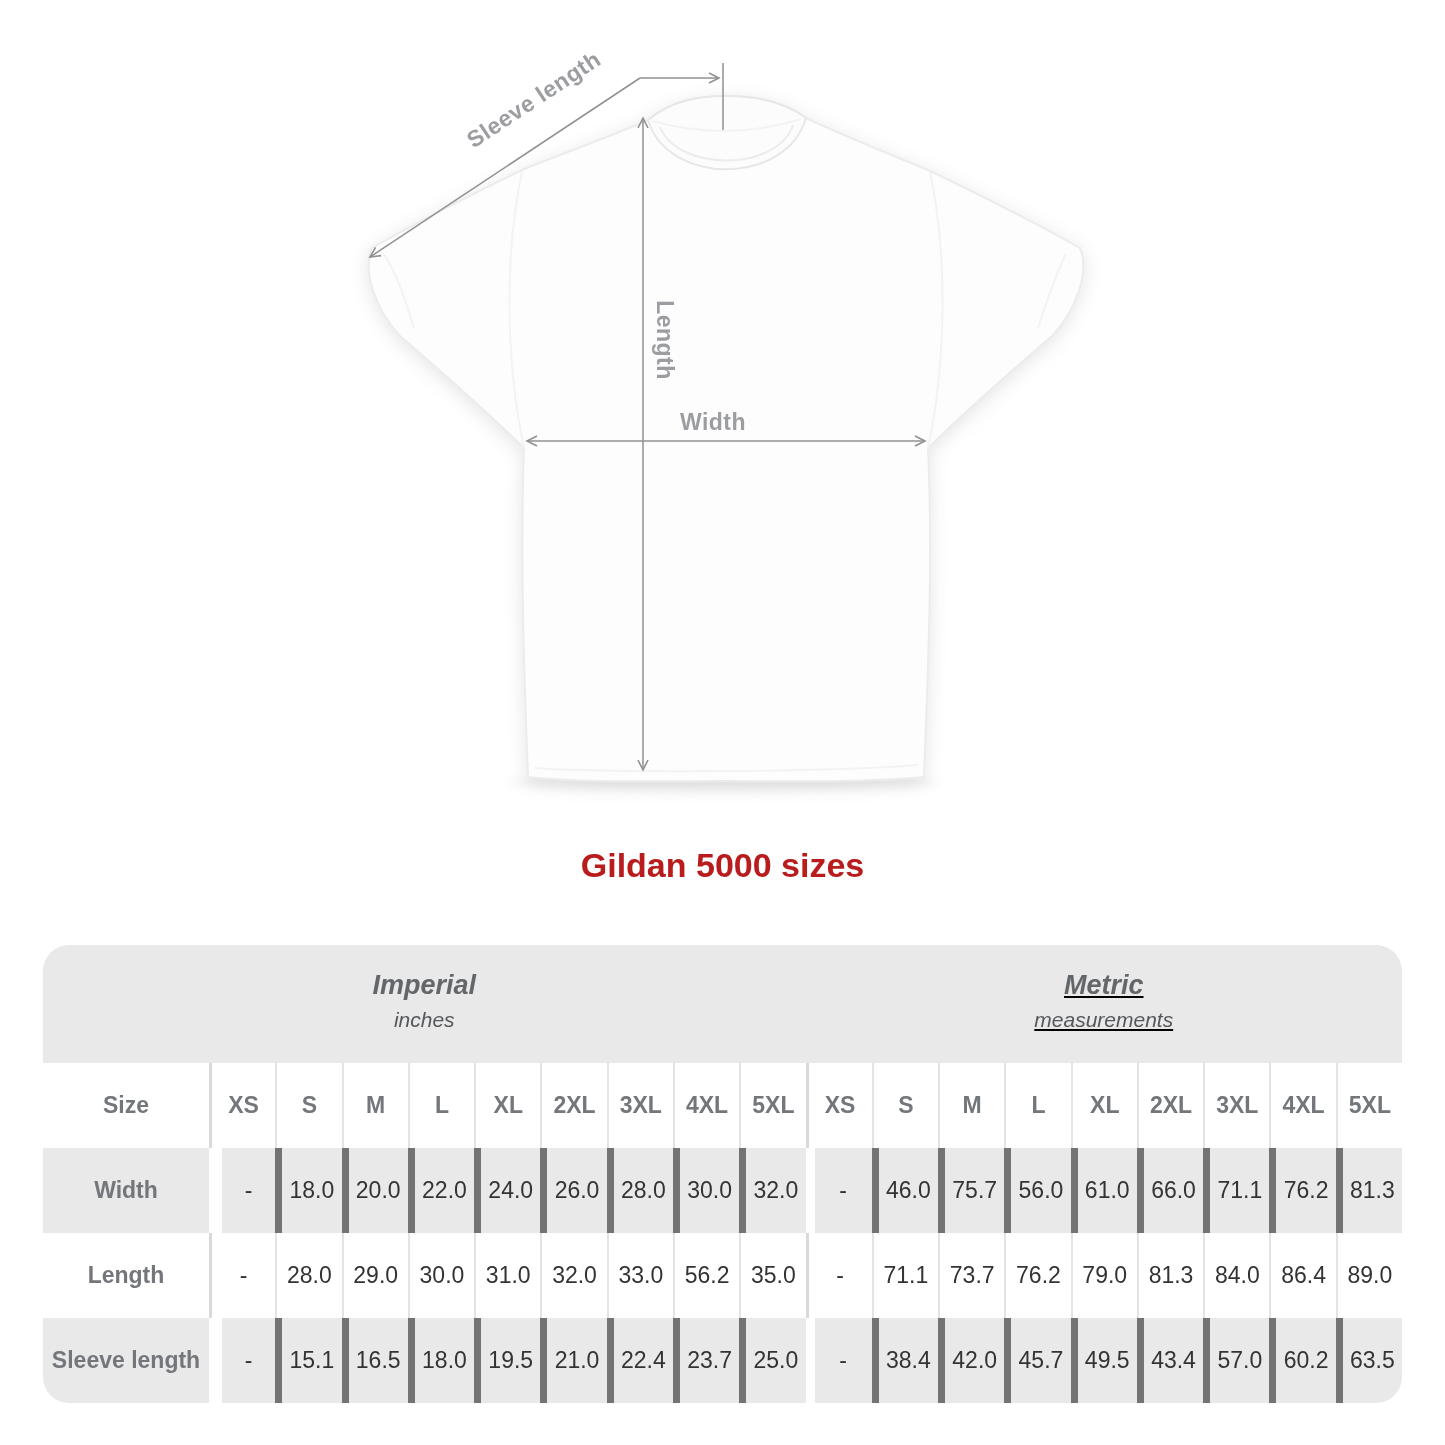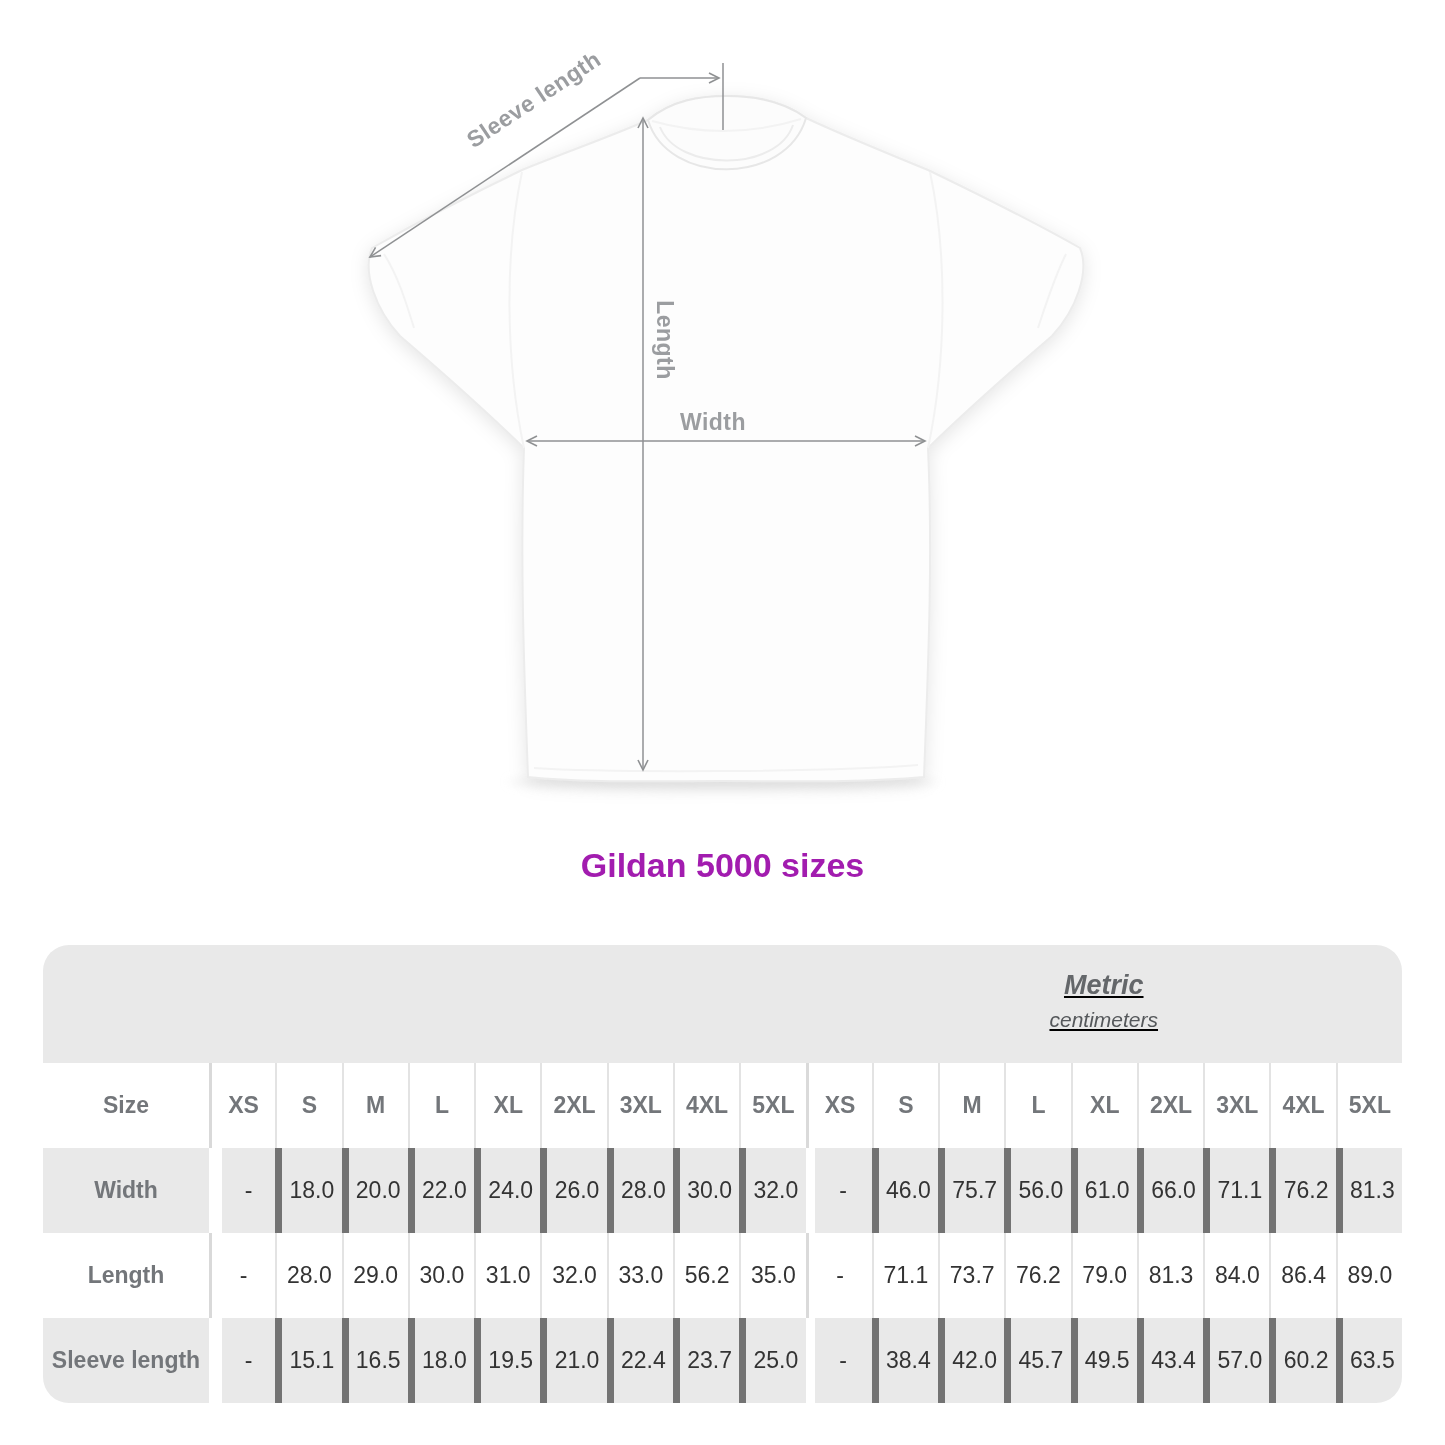--- a/index.html
+++ b/index.html
@@ -11,21 +11,21 @@
   .shirt-main{fill:#fdfdfd;stroke:#ececec;stroke-width:2;filter:drop-shadow(0 4px 9px rgba(0,0,0,.10));}
   .shirt-line{fill:none;stroke:#ececec;stroke-width:2;}
   .shirt-line-soft{fill:none;stroke:#f3f3f3;stroke-width:2;}
   .collar-fill{fill:#fcfcfc;stroke:#e7e7e7;stroke-width:2;}
   .dim{stroke:#8f9193;stroke-width:1.5;fill:none;}
   .dim-text{font-family:"Liberation Sans",sans-serif;font-weight:700;font-size:23px;
             fill:#9b9da0;letter-spacing:.5px;}
 
   
   #title{position:absolute;top:846px;left:0;width:100%;margin:0;text-align:center;
-         font-size:34px;font-weight:700;color:#a21caf;}
+         font-size:34px;font-weight:700;color:#b91c1c;}
   #subtitle{position:absolute;top:894px;left:0;width:100%;margin:0;text-align:center;
             font-style:italic;font-size:21.5px;color:#58595b;}
 
   
   #table{position:absolute;top:945px;left:43px;width:1359px;height:458px;
          border-radius:26px;overflow:hidden;background:#ffffff;}
   .thead{display:grid;grid-template-columns:166px repeat(18,1fr);height:118px;background:#e9e9e9;}
   .ug{display:flex;flex-direction:column;align-items:center;justify-content:center;
       gap:7px;padding-bottom:6px;}
   .ug1{grid-column:1/11;}
@@ -101,23 +101,27 @@
       <text class="dim-text" x="665" y="340" text-anchor="middle" dominant-baseline="central" transform="rotate(90 665 340)">Length</text>
       <text class="dim-text" x="713" y="430" text-anchor="middle">Width</text>
     </g>
   </svg>
 
   <h1 id="title">Gildan 5000 sizes</h1>
 
   <div id="table">
 
     <div class="thead">
+      <div class="ug ug1">
+        <div class="ug-name">Imperial</div>
+        <div class="ug-unit">inches</div>
+      </div>
       <div class="ug ug2">
         <div class="ug-name">Metric</div>
-        <div class="ug-unit">centimeters</div>
+        <div class="ug-unit">measurements</div>
       </div>
     </div>
 
     <div class="trow white">
       <div class="cell lab">Size</div>
       <div class="cell sz bl">XS</div>
       <div class="cell sz bd">S</div>
       <div class="cell sz bd">M</div>
       <div class="cell sz bd">L</div>
       <div class="cell sz bd">XL</div>

